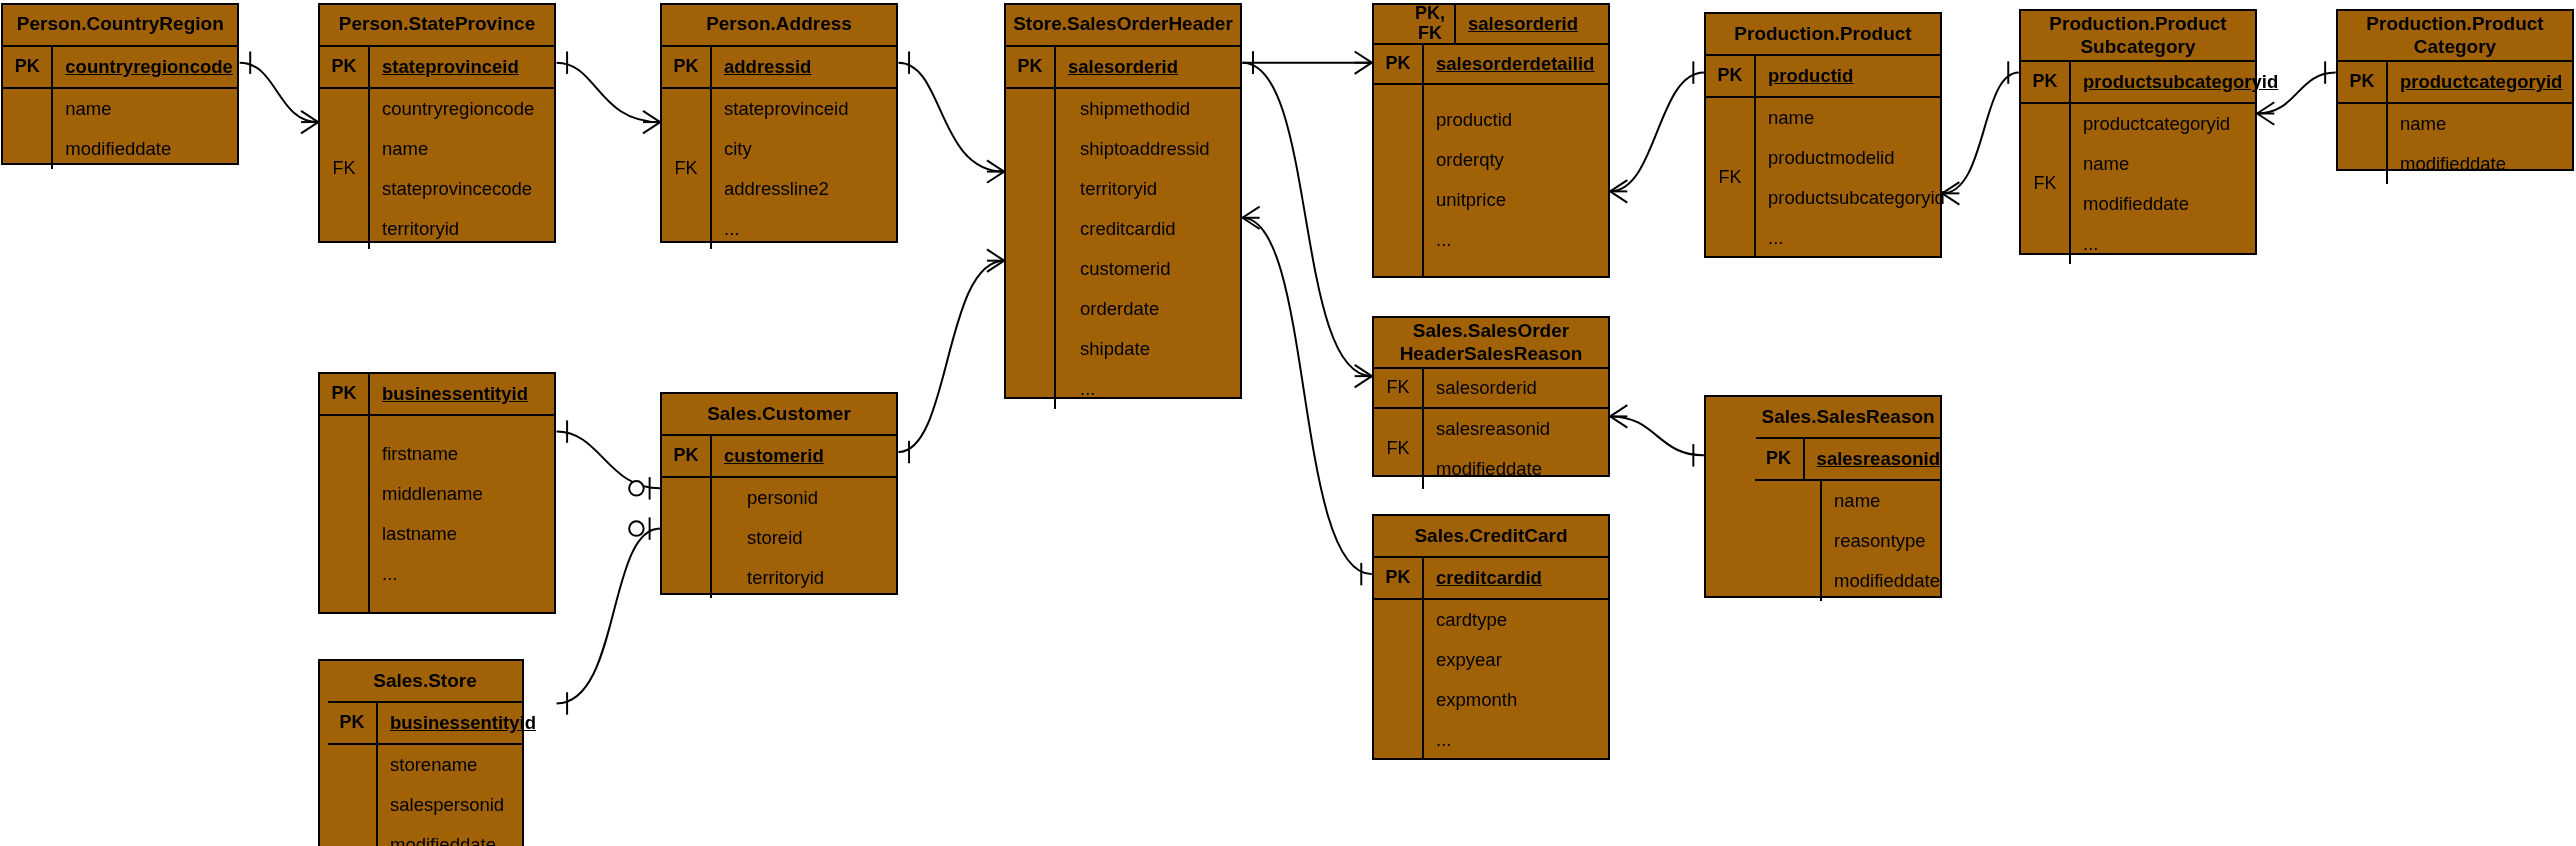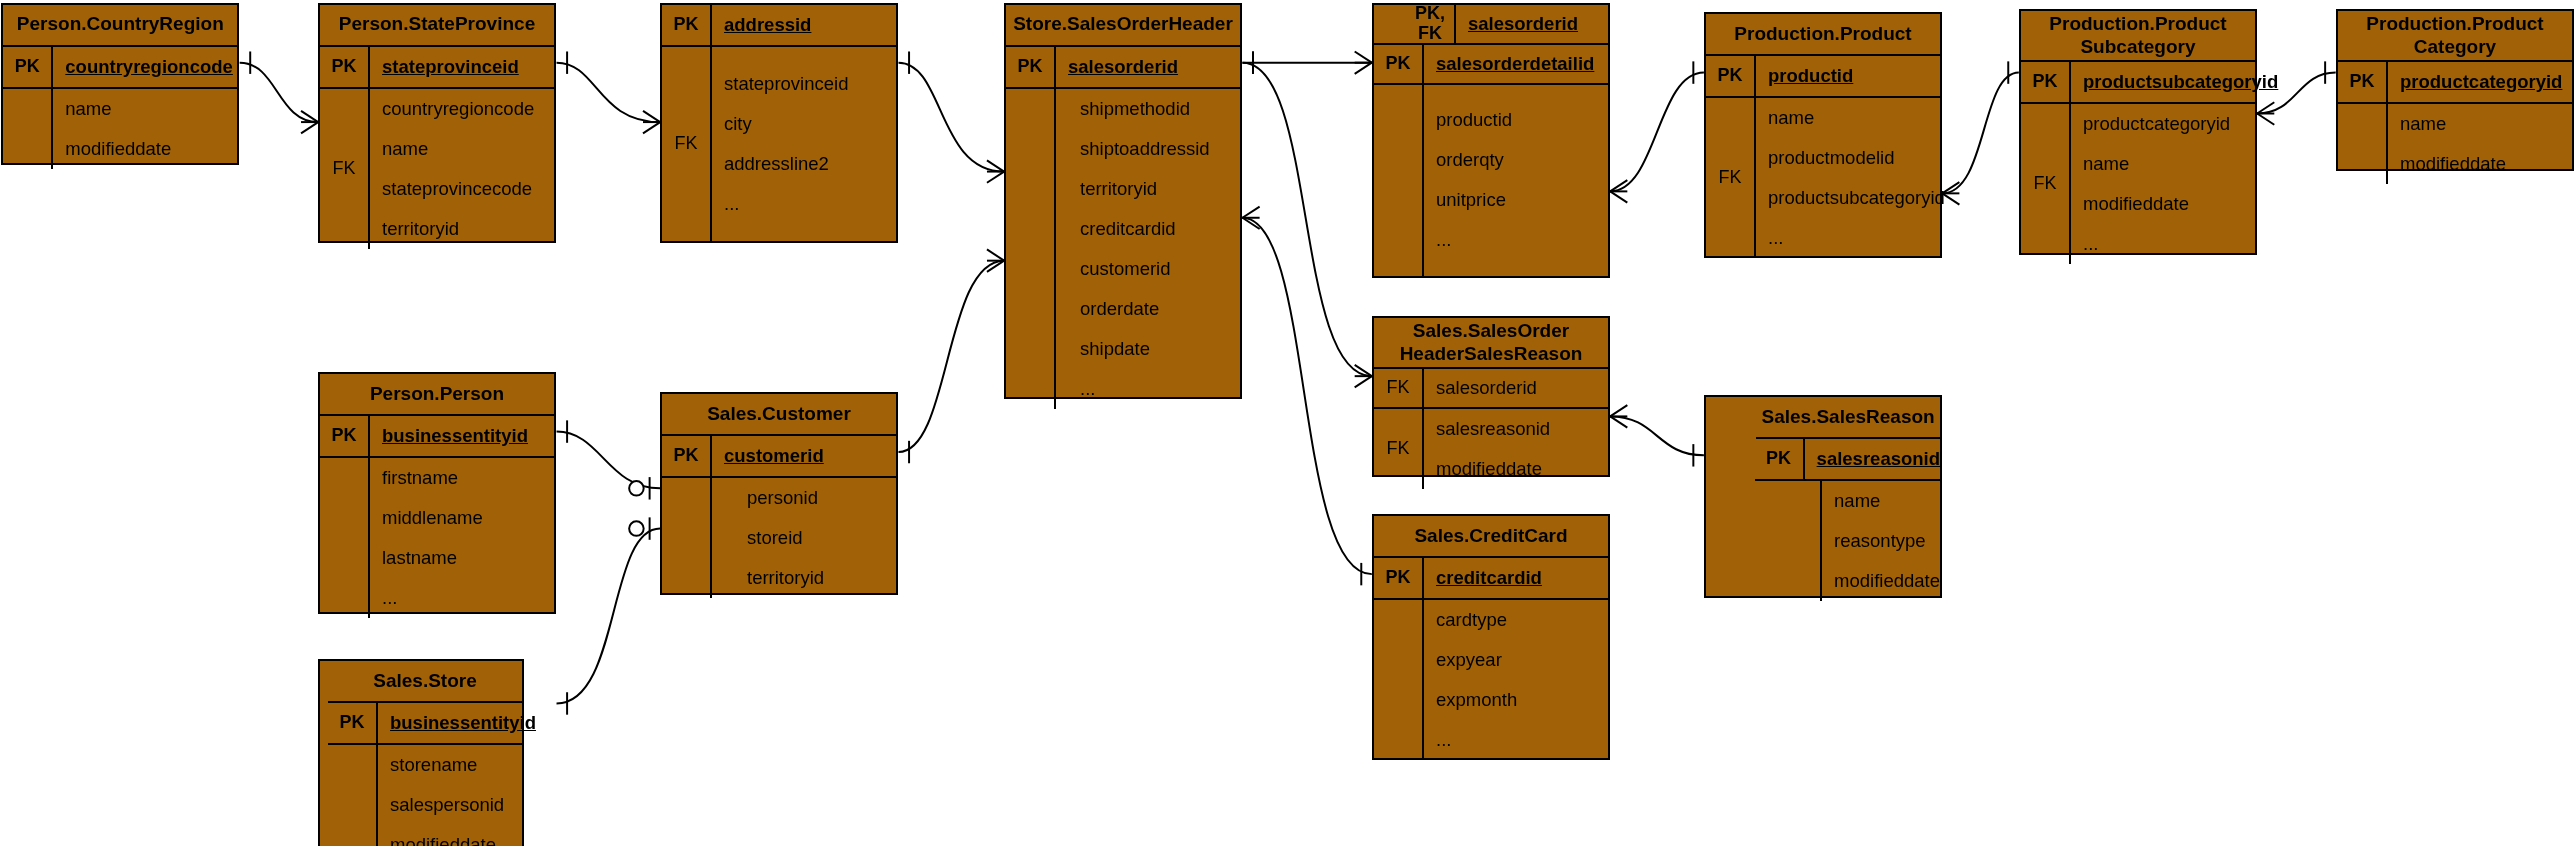--- a/index.html
+++ b/index.html
@@ -277,20 +277,21 @@
           </div>
           <div class="attr-col">
             <div class="attr">countryregioncode</div>
             <div class="attr">name</div>
             <div class="attr">stateprovincecode</div>
             <div class="attr">territoryid</div>
           </div>
         </div>
       </div>
       <div class="entity" style="left: 660px; top: 2.6px; width: 238px; height: 240px;">
+        <div class="entity-title" style="height: 42px; flex: 0 0 42px;">Person.Address</div>
         <div class="keyblock" style="flex: 0 0 42px; height: 42px;">
           <div class="keytag-col">
             <span class="tagline">PK</span>
           </div>
           <div class="attr-col">
             <div class="attr pk">addressid</div>
           </div>
         </div>
         <div class="keyblock" style="flex: 1 1 auto;">
           <div class="keytag-col fk">
@@ -414,21 +415,20 @@
         </div>
         <div class="keyblock" style="flex: 1 1 auto;">
           <div class="keytag-col"></div>
           <div class="attr-col">
             <div class="attr">name</div>
             <div class="attr">modifieddate</div>
           </div>
         </div>
       </div>
       <div class="entity" style="left: 318px; top: 372px; width: 238px; height: 242px;">
-        <div class="entity-title" style="height: 42px; flex: 0 0 42px;">Person.Person</div>
         <div class="keyblock" style="flex: 0 0 42px; height: 42px;">
           <div class="keytag-col">
             <span class="tagline">PK</span>
           </div>
           <div class="attr-col">
             <div class="attr pk">businessentityid</div>
           </div>
         </div>
         <div class="keyblock" style="flex: 1 1 auto;">
           <div class="keytag-col"></div>

